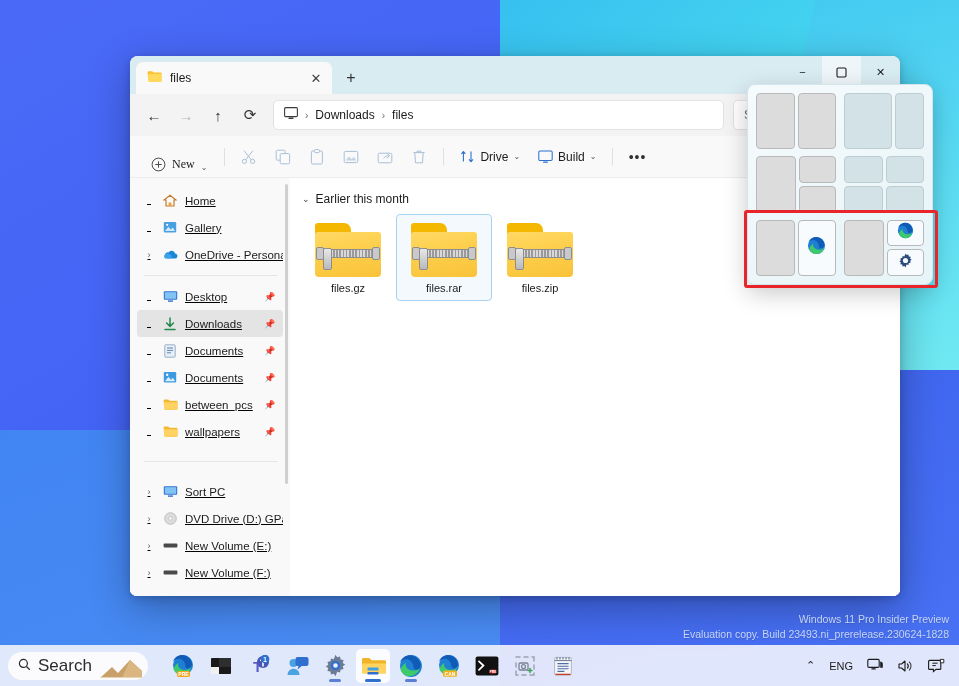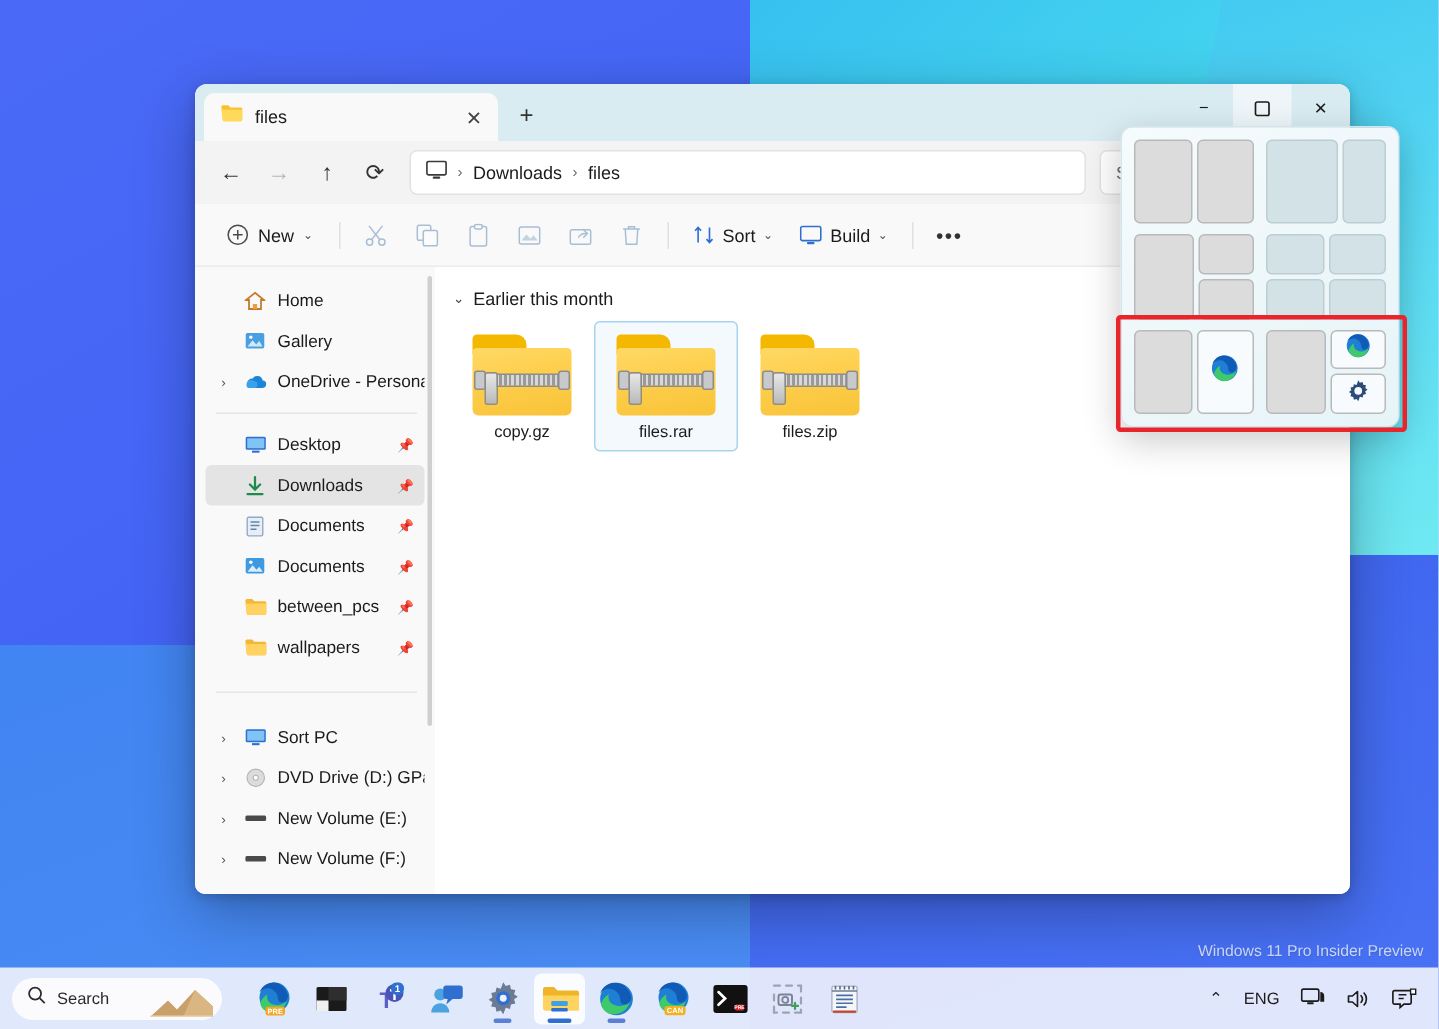--- a/index.html
+++ b/index.html
@@ -117,22 +117,22 @@
   }
 
   
   .cmdbar {
     height: 42px; flex: 0 0 42px; background: #f9f9f9;
     display: flex; align-items: center; padding: 0 12px; gap: 2px;
     border-bottom: 1px solid #ececec;
   }
   .cmd-new {
     height: 30px; padding: 0 9px; border-radius: 5px;
-    display: flex; align-items: center; gap: 6px;
-    font-size: 12px; color: #1b1b1b;
+    display: flex; align-items: flex-end; gap: 6px;
+    font-size: 12px; color: #1b1b1b; font-family: Liberation Serif, serif;
   }
   .cmd-ico {
     width: 32px; height: 30px; border-radius: 5px;
     display: flex; align-items: center; justify-content: center;
   }
   .cmd-ico.dim { opacity: .42; }
   .cmd-text {
     height: 30px; padding: 0 8px; border-radius: 5px;
     display: flex; align-items: center; gap: 5px;
     font-size: 12px; color: #1b1b1b;
@@ -141,20 +141,21 @@
   .caret { font-size: 8px; color: #555; }
 
   
   .body { flex: 1; display: flex; min-height: 0; background: #fff; }
 
   
   .sidebar {
     width: 160px; background: #f9f9f9; padding: 9px 0 0 0;
     position: relative; flex: 0 0 160px;
     overflow: hidden;
+    text-decoration: underline;
   }
   .nav-item {
     height: 27px; margin: 0 7px; border-radius: 4px;
     display: flex; align-items: center; gap: 7px; padding-left: 6px;
     font-size: 11.5px; color: #1b1b1b; position: relative;
   }
   .nav-item.selected { background: #e4e4e4; }
   .nav-chev {
     width: 12px; flex: 0 0 12px; font-size: 8px; color: #555; text-align: center;
   }
@@ -259,21 +260,21 @@
   #taskbar {
     position: absolute; left: 0; bottom: 0; width: 959px; height: 41px;
     background: rgba(238,240,252,.92); z-index: 10;
     display: flex; align-items: center;
   }
   .tb-search {
     margin-left: 8px; width: 140px; height: 28px; background: #fbfbfe;
     border-radius: 14px; display: flex; align-items: center; gap: 7px;
     padding-left: 10px; position: relative; overflow: hidden;
   }
-  .tb-search-label { font-size: 11px; color: #2b2b2b; }
+  .tb-search-label { font-size: 17px; color: #2b2b2b; }
   .tb-pyramid {
     position: absolute; right: 6px; bottom: 2px; width: 42px; height: 22px;
   }
   .tb-icons { display: flex; align-items: center; gap: 4px; margin-left: 18px; }
   .tb-ico {
     width: 34px; height: 34px; border-radius: 5px;
     display: flex; align-items: center; justify-content: center; position: relative;
   }
   .tb-ico.active { background: rgba(255,255,255,.85); }
   .tb-underline {
@@ -294,20 +295,21 @@
 
   <div class="wp-band wp-cyan-top"></div>
   <div class="wp-band wp-cyan-right"></div>
   <div class="wp-band wp-blue-main"></div>
   <div class="wp-band wp-mid-soft"></div>
   <div class="wp-band wp-blue-rightlow"></div>
   <div class="wp-band wp-blue-lower"></div>
 
   <div id="watermark">
     <div>Windows 11 Pro Insider Preview</div>
+    <div>Evaluation copy. Build 23493.ni_prerelease.230624-1828</div>
   </div>
 
   <div id="explorer">
 
     <div class="titlebar">
       <div class="tab">
         <span>
           <svg width="15" height="13" viewBox="0 0 15 13">
               <path d="M0.6 2.2a1 1 0 0 1 1-1h3.6l1.3 1.4h7a1 1 0 0 1 1 1v7.2a1 1 0 0 1-1 1h-11a1 1 0 0 1-1-1Z" fill="#fbc02d"></path>
               <path d="M0.6 4.1h13.9v6.7a1 1 0 0 1-1 1h-11a1 1 0 0 1-1-1Z" fill="#ffd95b"></path>
@@ -400,21 +402,21 @@
             <path d="M2.4 3.6h11.2M6 3.6V2.2h4v1.4M3.8 3.6l.7 10.2h7l.7-10.2" fill="none" stroke="#3a6ea5" stroke-width="1"></path>
           </svg>
       </div>
 
       <div class="cmd-sep"></div>
 
       <div class="cmd-text">
         <svg width="15" height="15" viewBox="0 0 15 15">
             <path d="M3.4 12.6V2.6M1.4 4.8 3.4 2.6 5.4 4.8M11 2.6v10M9 10.4l2 2.2 2-2.2" fill="none" stroke="#2f6fd0" stroke-width="1.1"></path>
           </svg>
-        <span>Sort</span>
+        <span>Drive</span>
         <span class="caret">⌄</span>
       </div>
       <div class="cmd-text">
         <svg width="15" height="14" viewBox="0 0 15 14">
             <rect x="0.8" y="1" width="13.4" height="9.4" rx="1.2" fill="none" stroke="#2f6fd0" stroke-width="1.05"></rect>
             <rect x="5" y="11.4" width="5" height="1.4" rx=".6" fill="#2f6fd0"></rect>
           </svg>
         <span>Build</span>
         <span class="caret">⌄</span>
       </div>
@@ -593,21 +595,21 @@
 
           <div class="tile">
             <div class="zipfolder">
               <div class="zf-tab"></div>
                 <div class="zf-body"></div>
               <div class="zf-zip"></div>
                 <div class="zf-pullL"></div>
               <div class="zf-pullR"></div>
                 <div class="zf-slider"></div>
             </div>
-            <div class="tile-name">copy.gz</div>
+            <div class="tile-name">files.gz</div>
           </div>
 
           <div class="tile selected">
             <div class="zipfolder">
               <div class="zf-tab"></div>
                 <div class="zf-body"></div>
               <div class="zf-zip"></div>
                 <div class="zf-pullL"></div>
               <div class="zf-pullR"></div>
                 <div class="zf-slider"></div>

